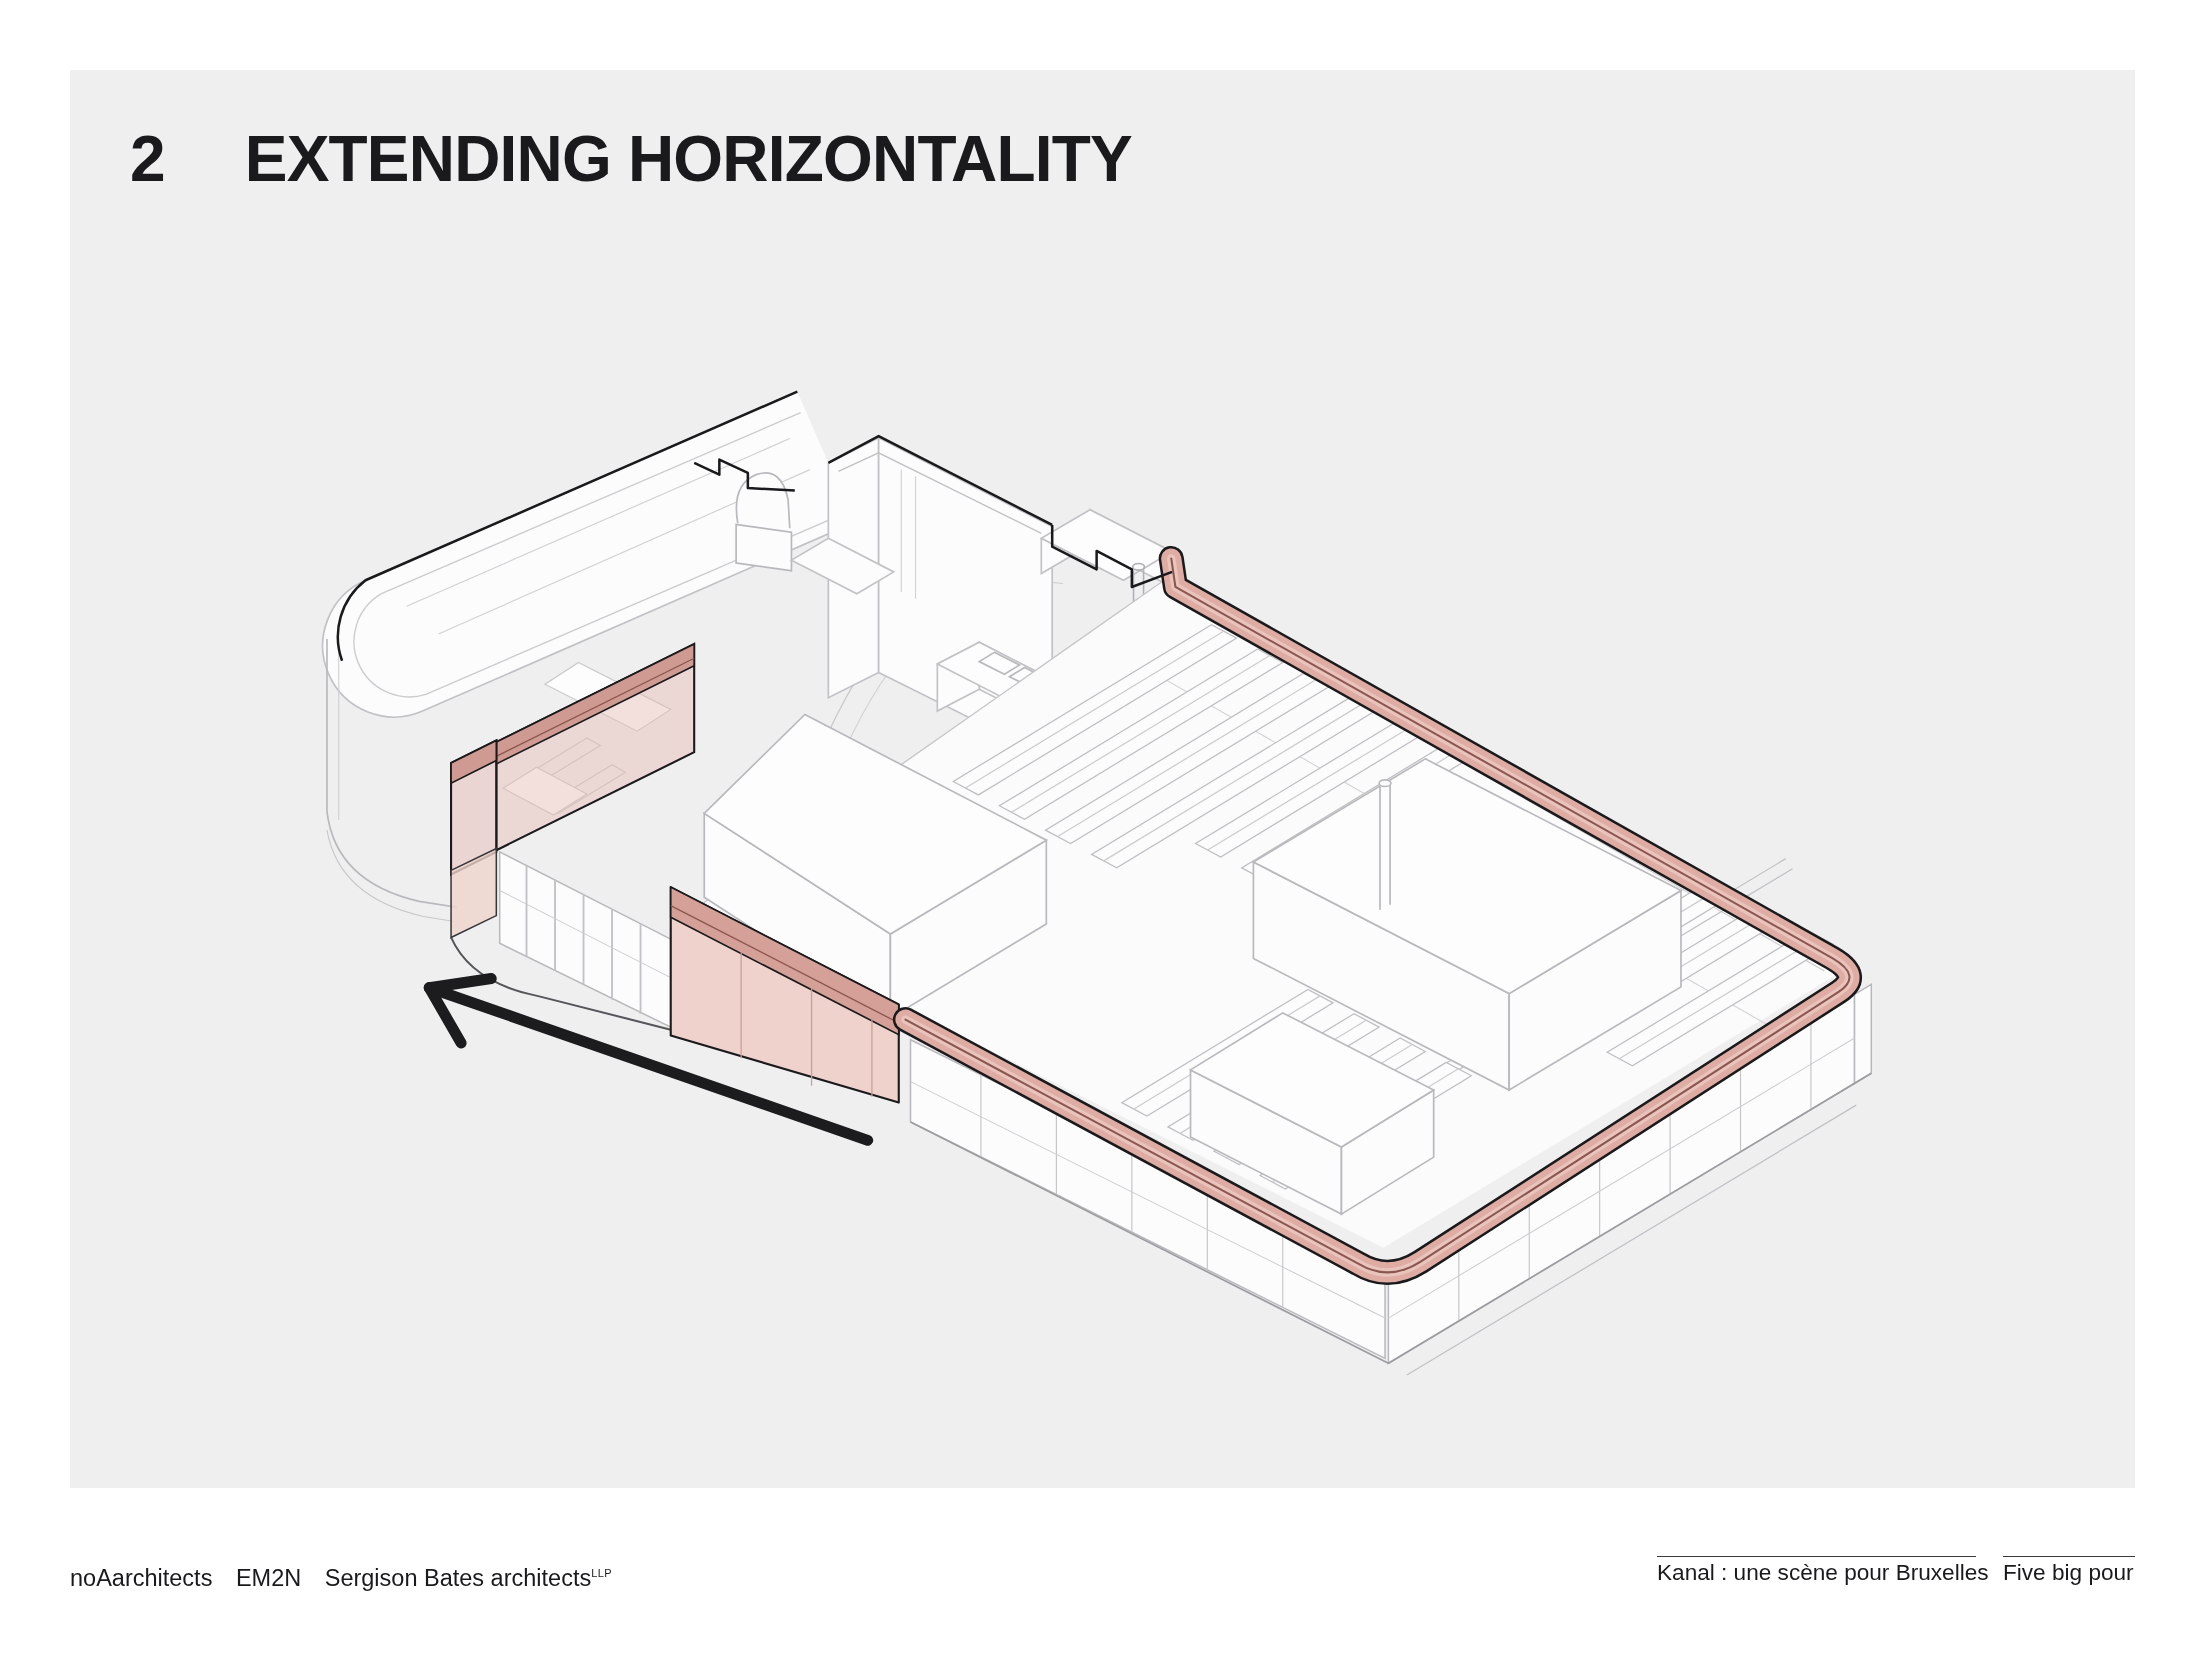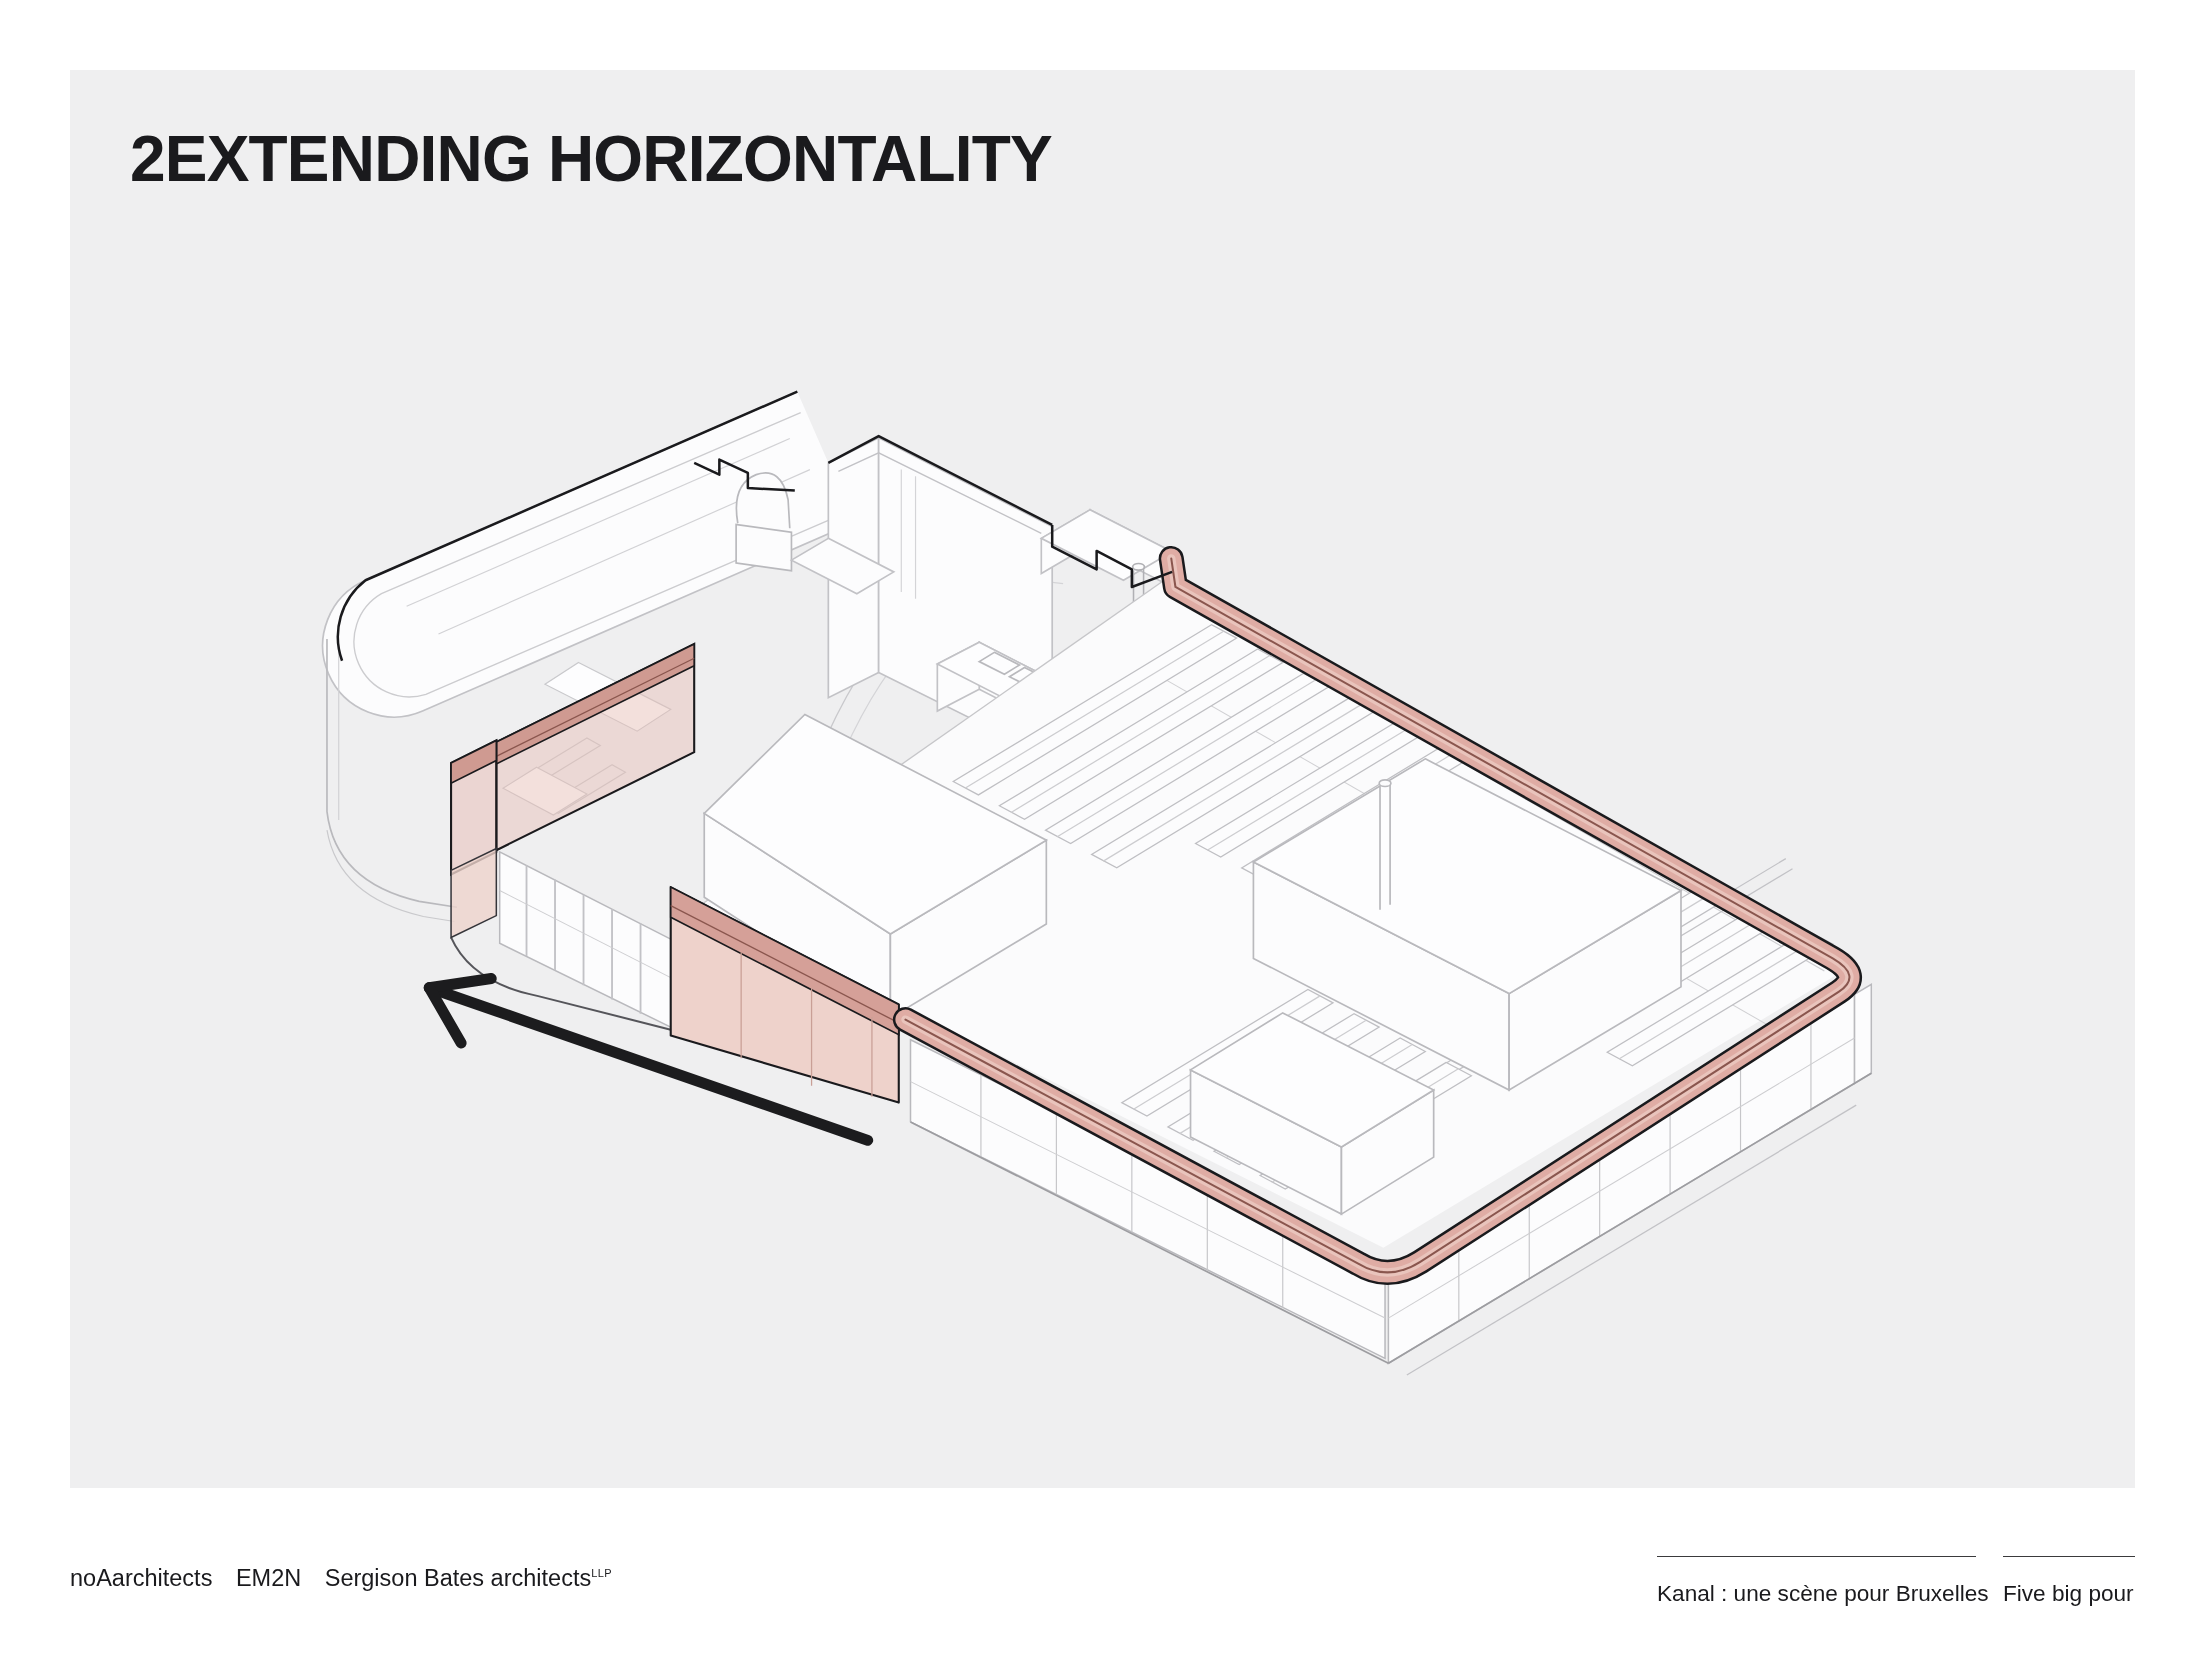--- a/index.html
+++ b/index.html
@@ -1,29 +1,29 @@
 <!DOCTYPE html>
 <html style="font-size:13.4px"><head>
 <meta charset="utf-8">
 <style>
   html,body{margin:0;padding:0;background:#ffffff;}
   body{width:2205px;height:1677px;position:relative;overflow:hidden;
        font-family:"Liberation Sans","DejaVu Sans",sans-serif;color:#1a1a1d;}
   .slide{position:absolute;left:70px;top:70px;width:2065px;height:1418px;background:#efeff0;}
   .title-row{position:absolute;left:130px;top:122px;display:flex;align-items:baseline;}
   .title-num{font-size:64px;font-weight:bold;letter-spacing:-0.8px;}
-  .title-text{font-size:64px;font-weight:bold;letter-spacing:-0.8px;white-space:nowrap;}
+  .title-text{font-size:64px;font-weight:bold;letter-spacing:-0.8px;margin-left:80px;white-space:nowrap;}
   svg.draw{position:absolute;left:0;top:0;width:2205px;height:1677px;}
   
   .footer-left{position:absolute;left:70px;top:1565px;font-size:23.5px;white-space:nowrap;}
   .footer-left .b{font-weight:normal;}
   .footer-left .gap{display:inline-block;width:23.5px;}
   .footer-left sup{font-size:11px;font-weight:normal;vertical-align:super;letter-spacing:0.4px;}
   .footer-right{position:absolute;top:1556px;left:1657px;width:478px;display:flex;gap:27px;}
-  .fr-item{border-top:1.7px solid #3a3a3c;padding-top:24px;font-size:22.6px;white-space:nowrap;}
+  .fr-item{border-top:1.7px solid #3a3a3c;padding-top:3px;font-size:22.6px;white-space:nowrap;}
   .fr-item.first{width:319px;}
   .fr-item.second{flex:1;}
 </style>
 </head>
 <body>
 
 <div class="slide"></div>
 
 <div class="title-row">
   <span class="title-num">2</span>

